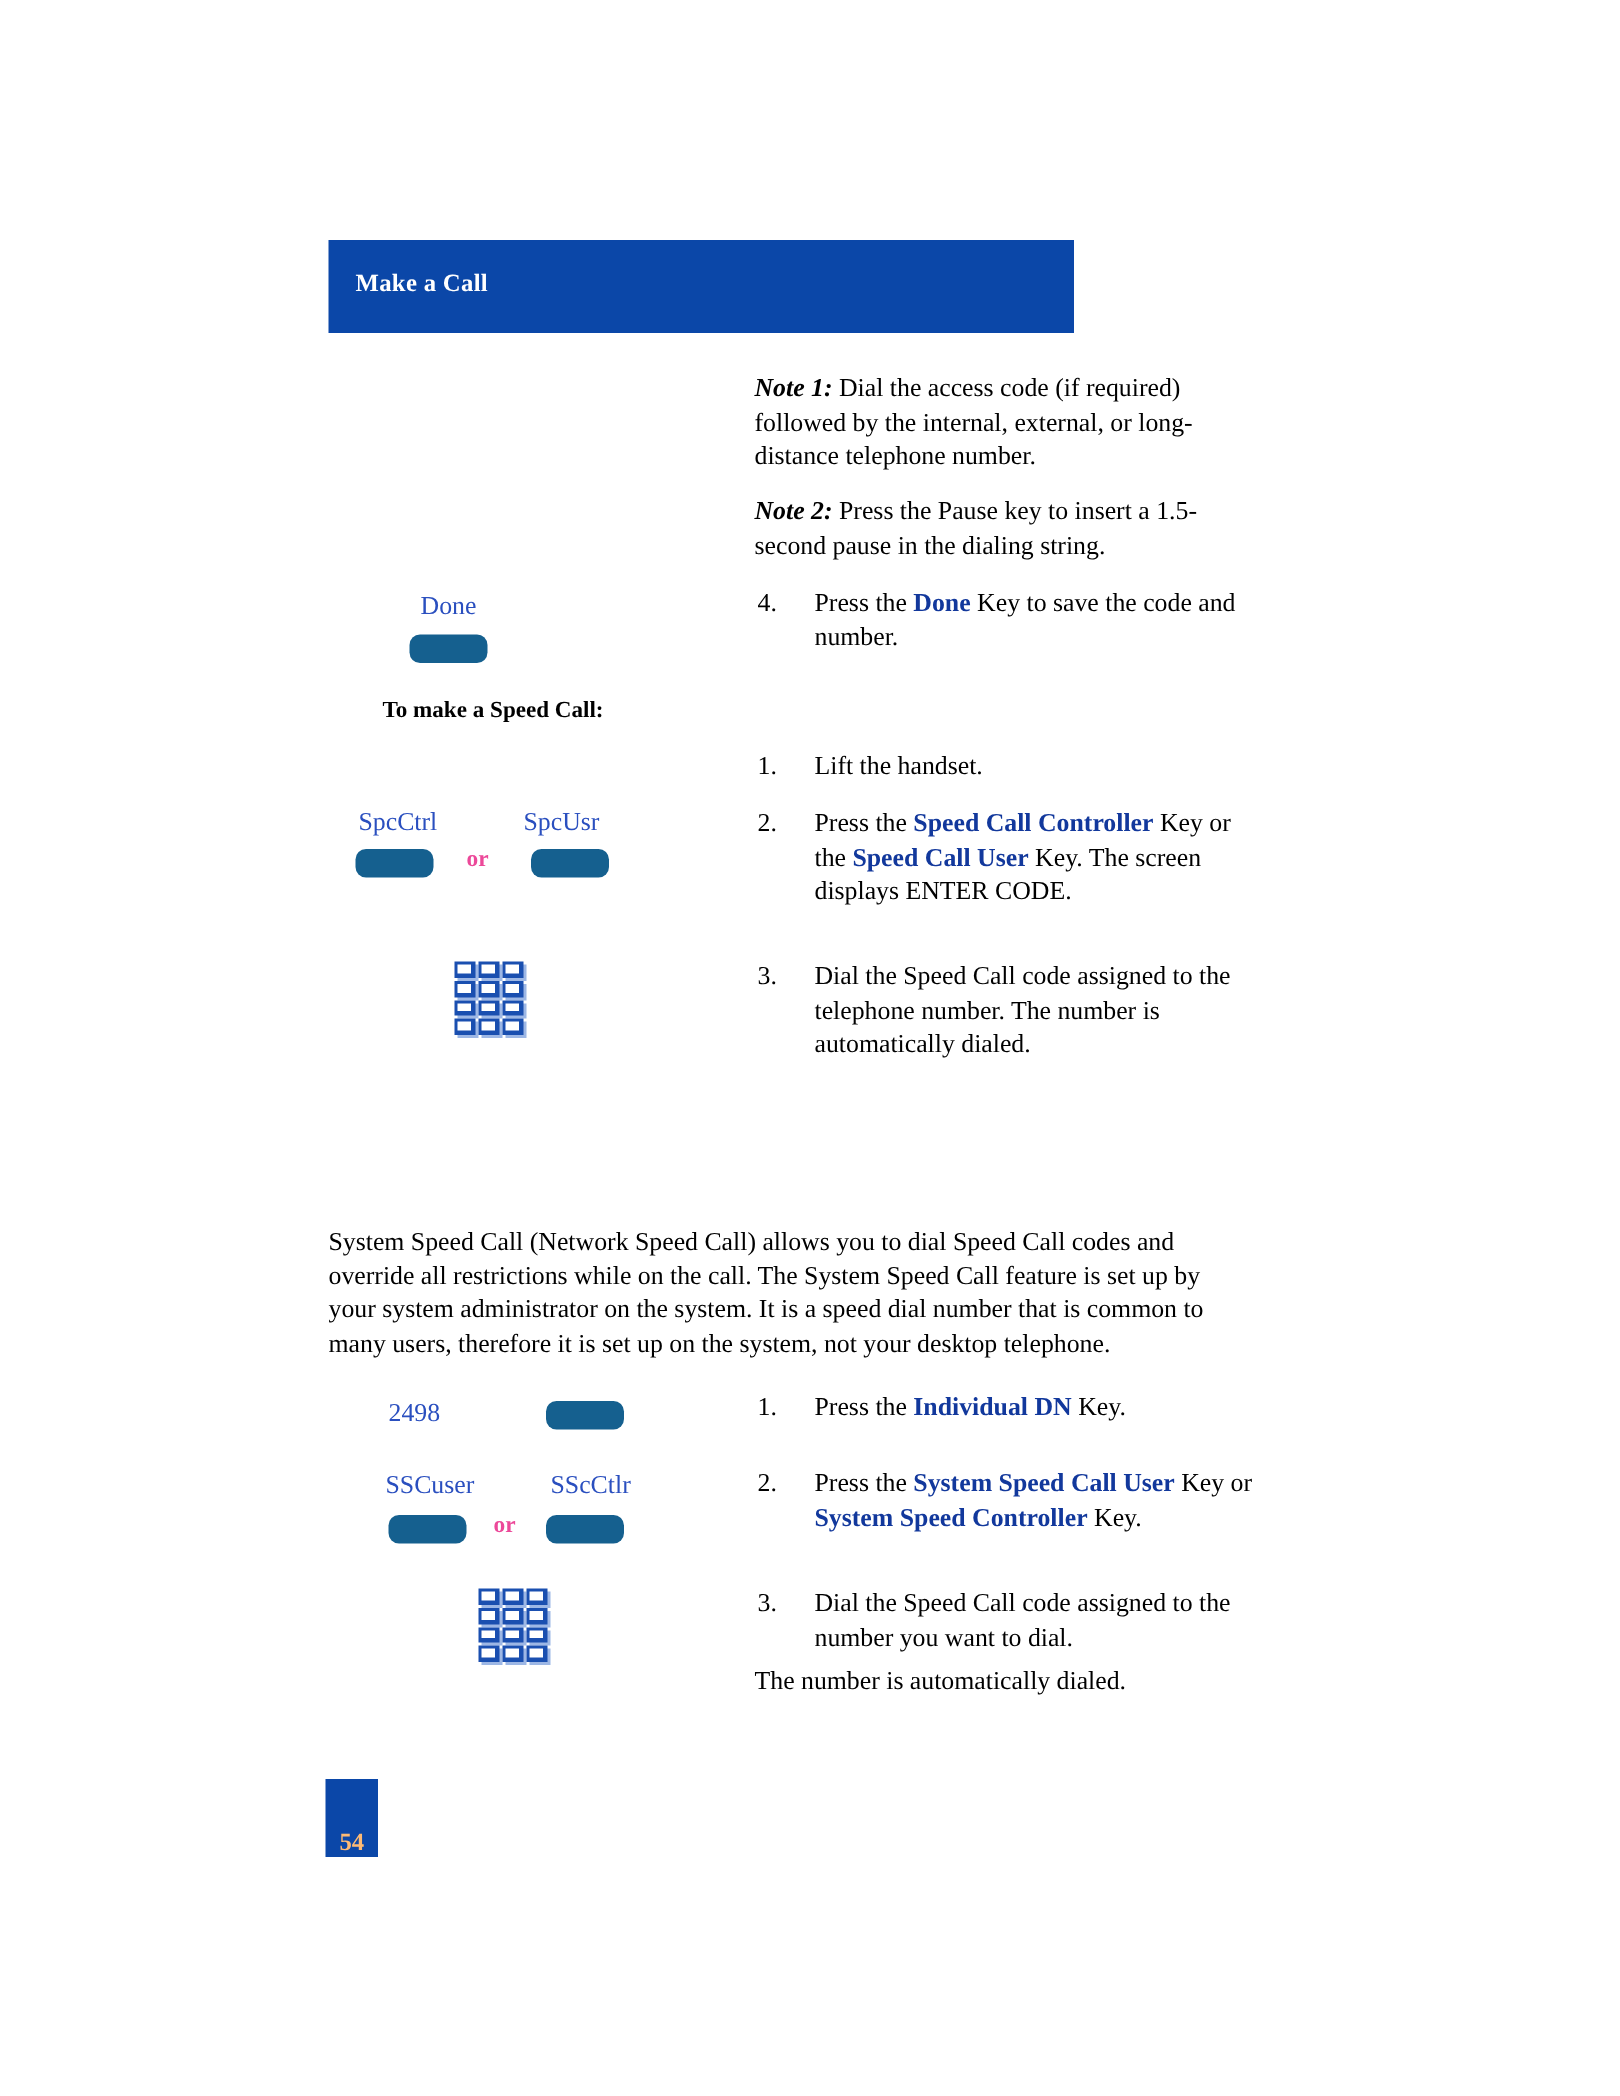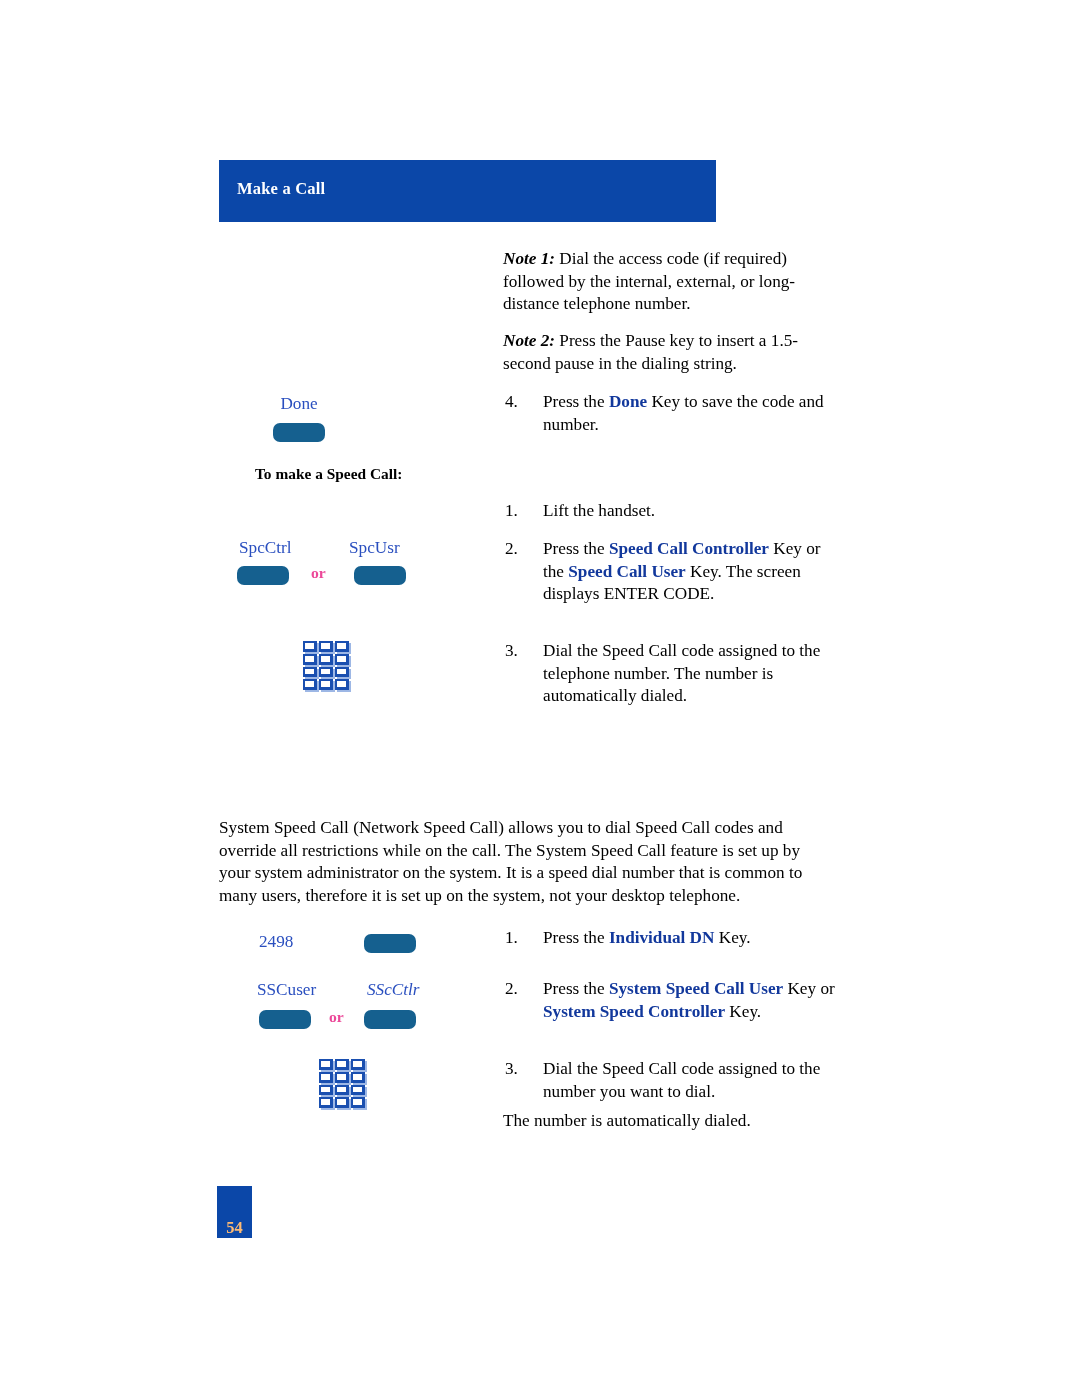--- a/index.html
+++ b/index.html
@@ -259,21 +259,21 @@
   <div class="col-left" style="top:932px; width:300px;">
     <div style="position:relative; height:34px;">
       <div class="key-label" style="position:absolute; left:40px; top:0;">2498</div>
       <div class="softkey" style="position:absolute; left:145px; top:2px;"></div>
     </div>
   </div>
 
   <div class="col-left" style="top:980px; width:320px;">
     <div style="position:relative; height:54px;">
       <div class="key-label" style="position:absolute; left:38px; top:0;text-align:center;">SSCuser</div>
-      <div class="key-label" style="position:absolute; left:148px; top:0;font-style:italic;">SScCtlr</div>
+      <div class="key-label" style="position:absolute; left:148px; top:0;">SScCtlr</div>
       <div class="softkey" style="position:absolute; left:40px; top:30px;"></div>
       <div class="or-word" style="position:absolute; left:110px; top:28px;">or</div>
       <div class="softkey" style="position:absolute; left:145px; top:30px;"></div>
     </div>
   </div>
 
   <div class="col-left" style="top:1059px; width:320px;">
     <div class="keypad" style="margin-left:100px;">
       <div class="key"></div>
       <div class="key"></div>

